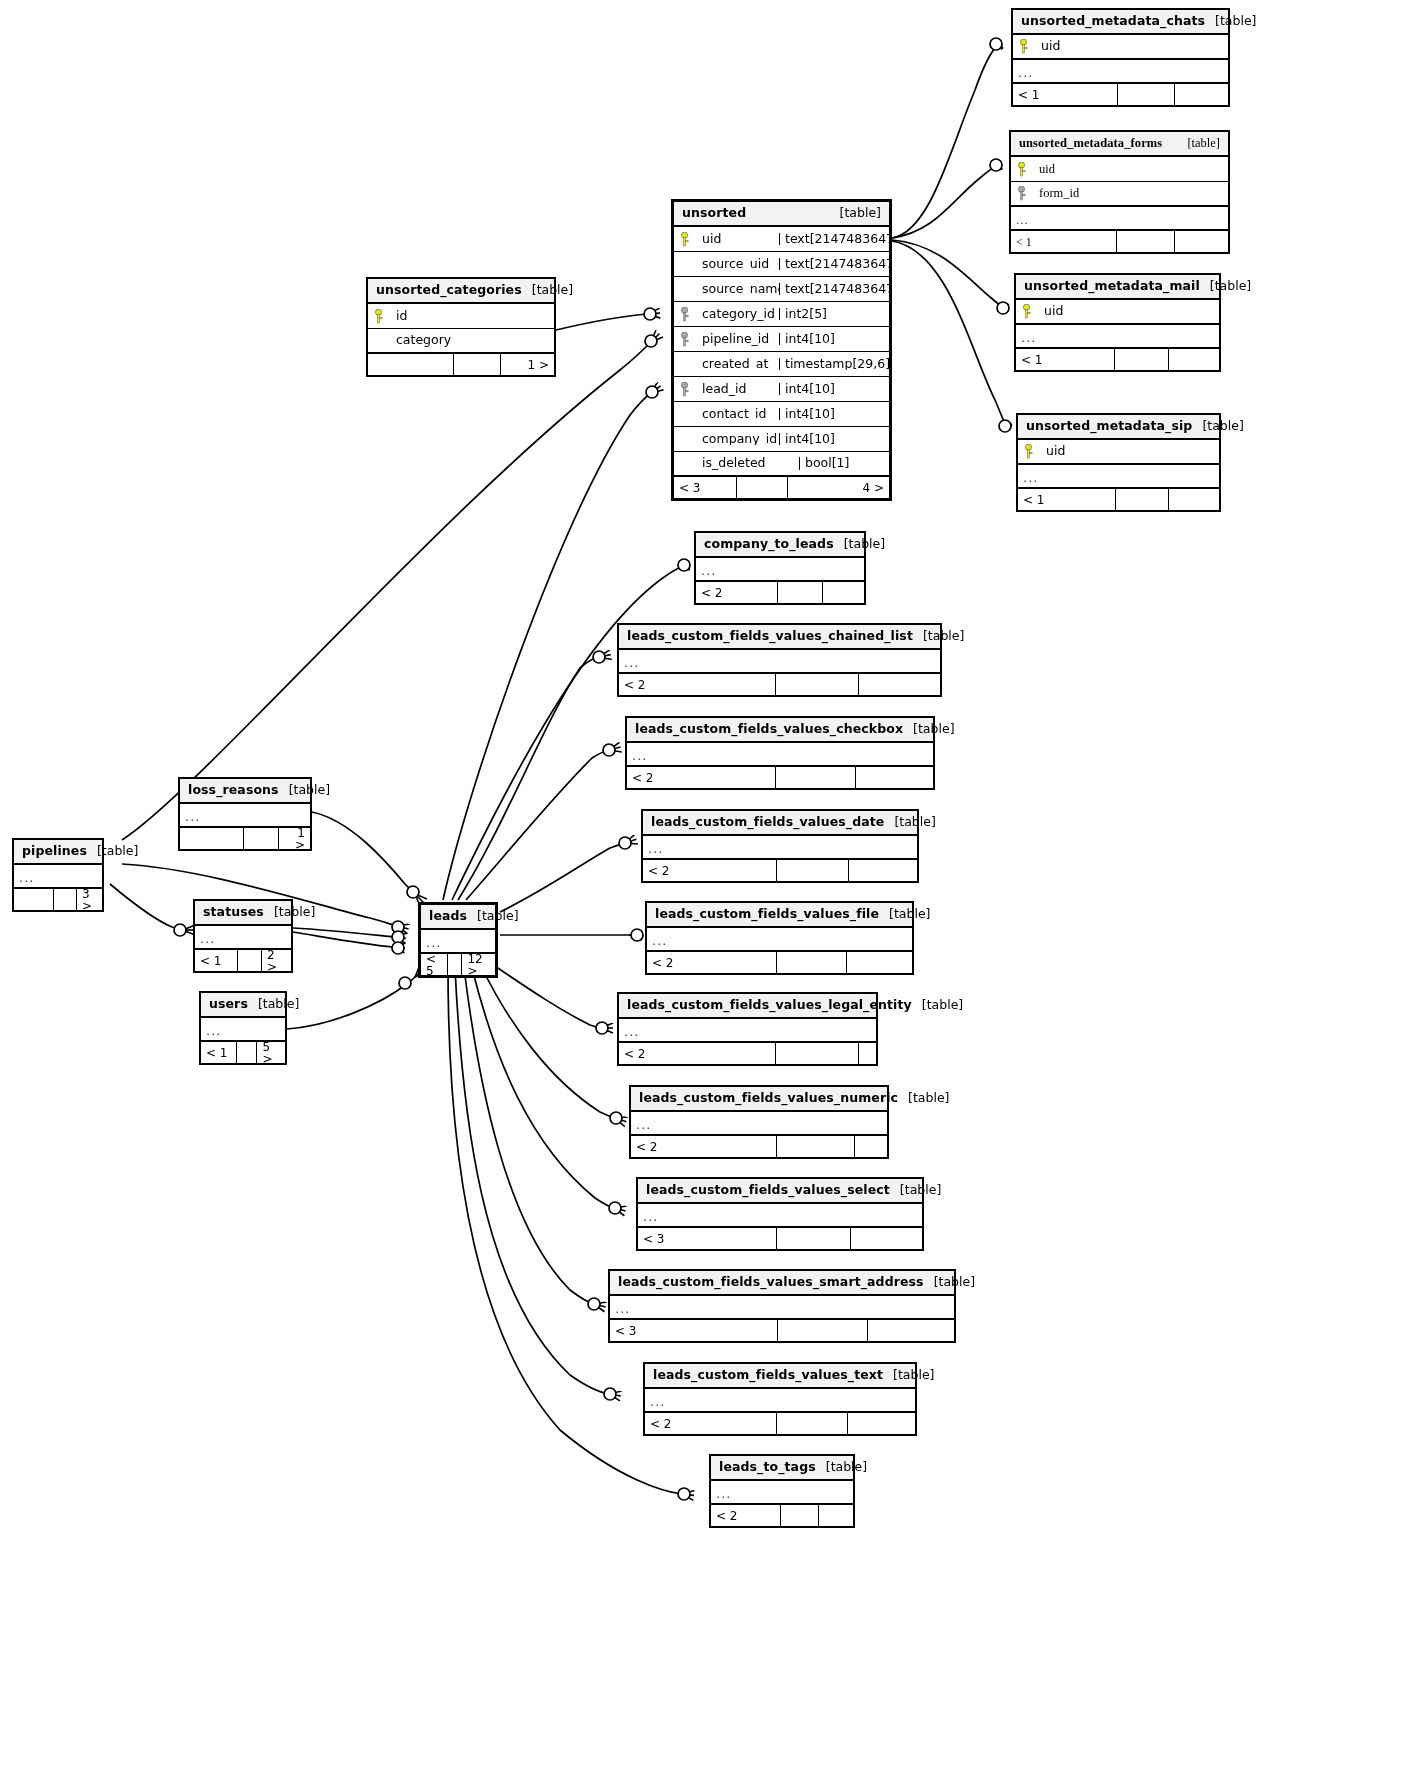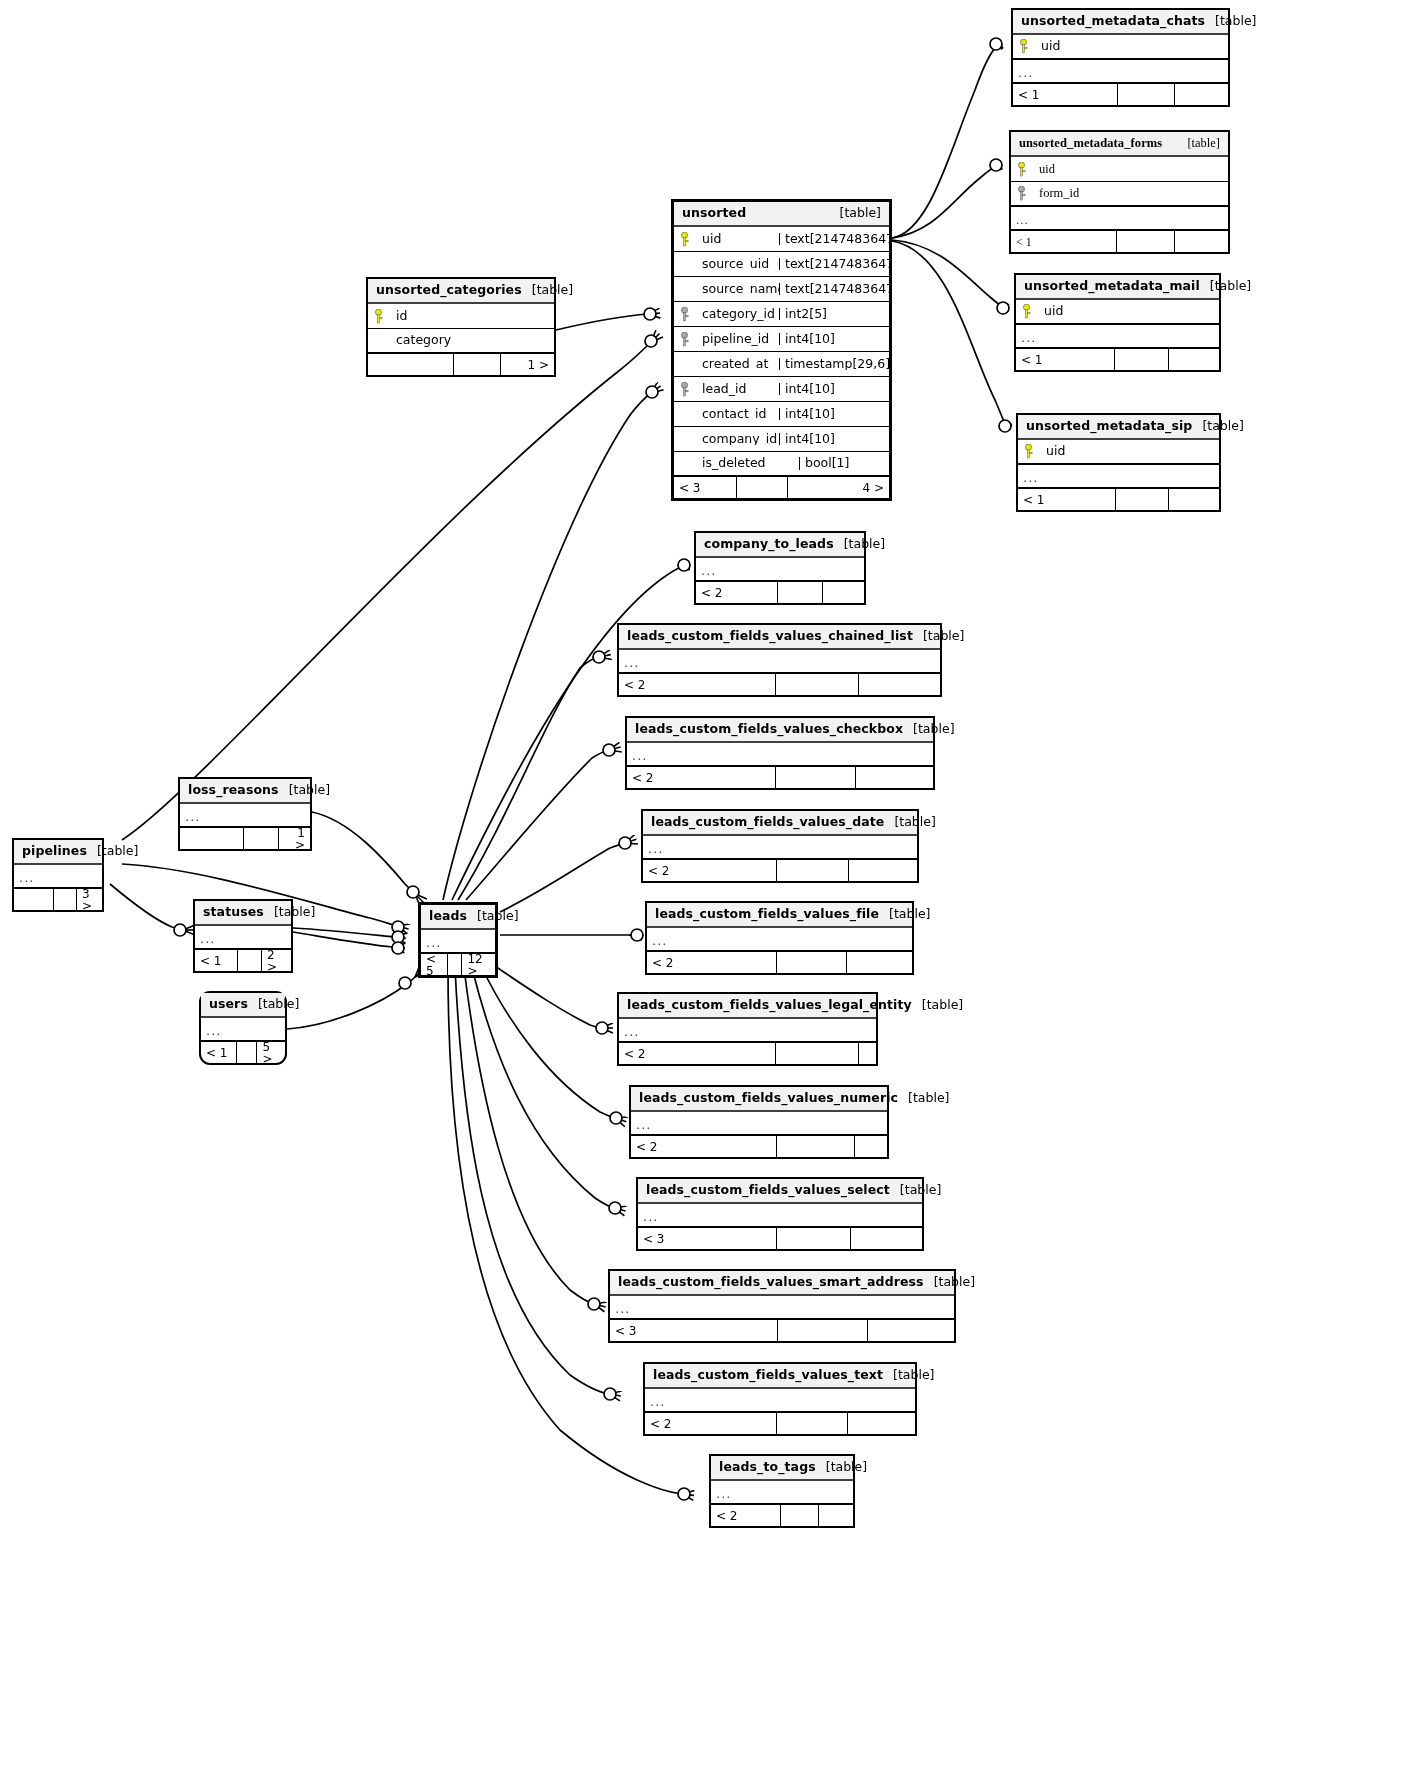--- a/index.html
+++ b/index.html
@@ -31,21 +31,21 @@
     box-sizing: border-box;
     border: 2px solid #000000;
     background: #ffffff;
     font-size: 12.5px;
     line-height: 1;
   }
   .table-box.thick { border-width: 3px; }
   .tb-title {
     box-sizing: border-box;
     background: #f2f2f2;
-    border-bottom: 2px solid #404040;
+    border-bottom: 2px solid #000000;
     height: 25px;
     display: flex;
     align-items: center;
     justify-content: space-between;
     padding: 0 8px;
     white-space: nowrap;
   }
   .tb-title .tname {
     font-weight: bold;
     font-size: 12.5px;
@@ -662,21 +662,21 @@
         </div>
         <div class="ellipsis-row">
           <span>...</span>
         </div>
         <div class="tb-footer">
           <div class="fcell left" style="width:47px">&lt; 1</div>
           <div class="fcell" style="width:26px"></div>
           <div class="fcell right" style="flex:1 1 auto">2 &gt;</div>
         </div>
       </div>
-      <div class="table-box" style="left: 199px; top: 991px; width: 88px; border-radius: 11px;">
+      <div class="table-box" style="left: 199px; top: 991px; width: 88px;">
         <div class="tb-title">
           <span class="tname">users</span>
           <span class="ttag">[table]</span>
         </div>
         <div class="ellipsis-row">
           <span>...</span>
         </div>
         <div class="tb-footer">
           <div class="fcell left" style="width:41px">&lt; 1</div>
           <div class="fcell" style="width:23px"></div>

